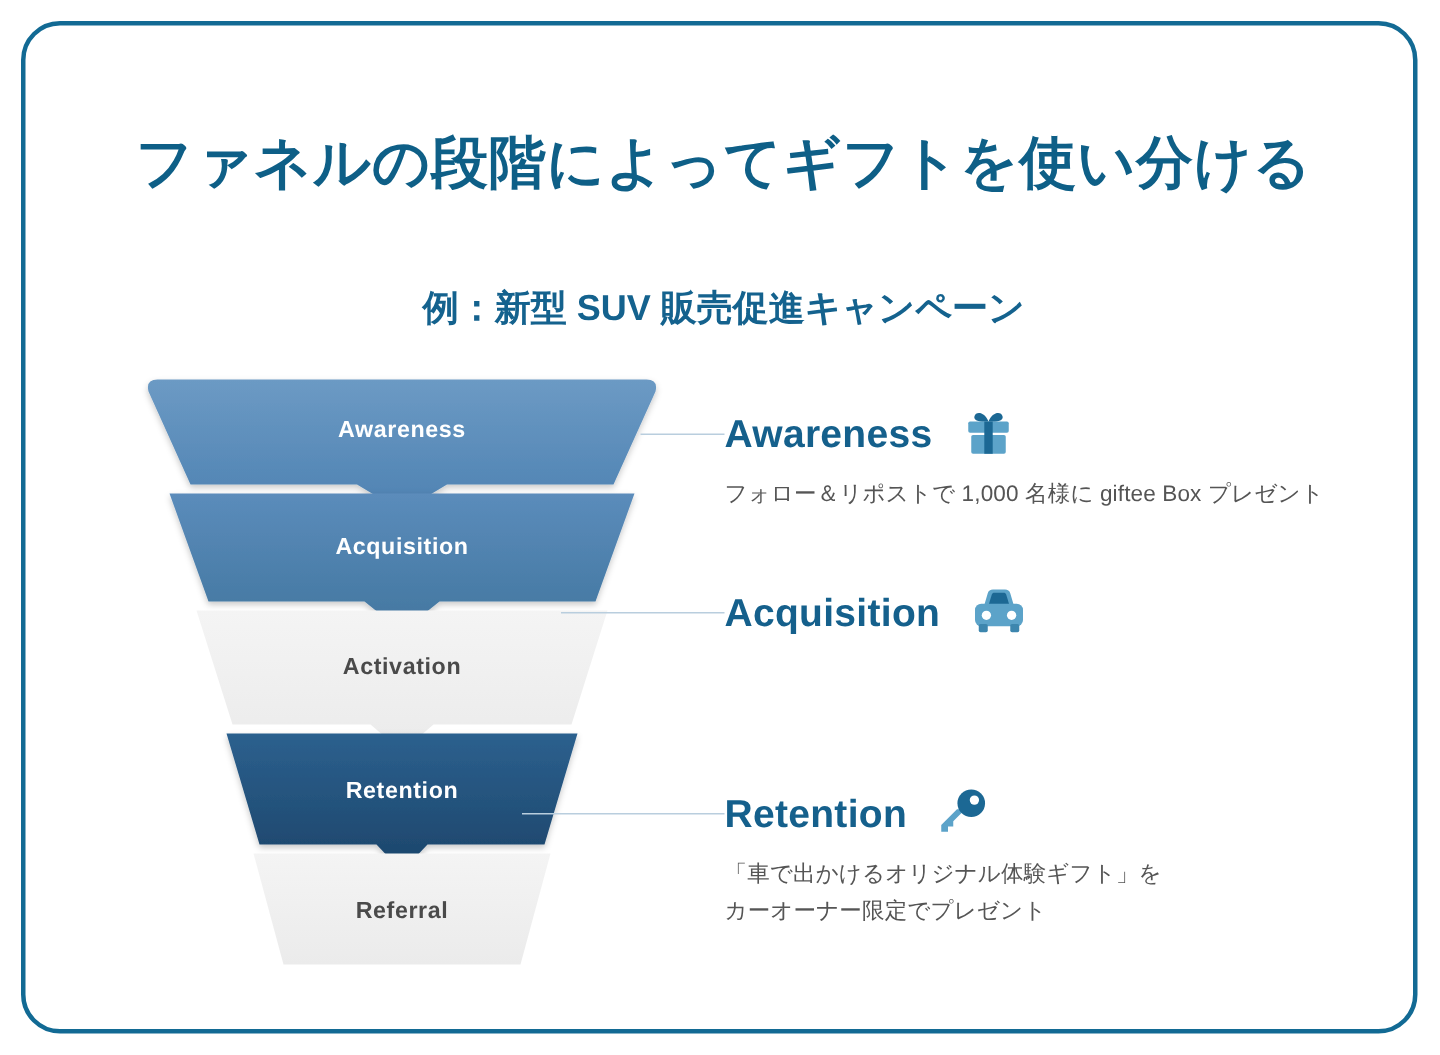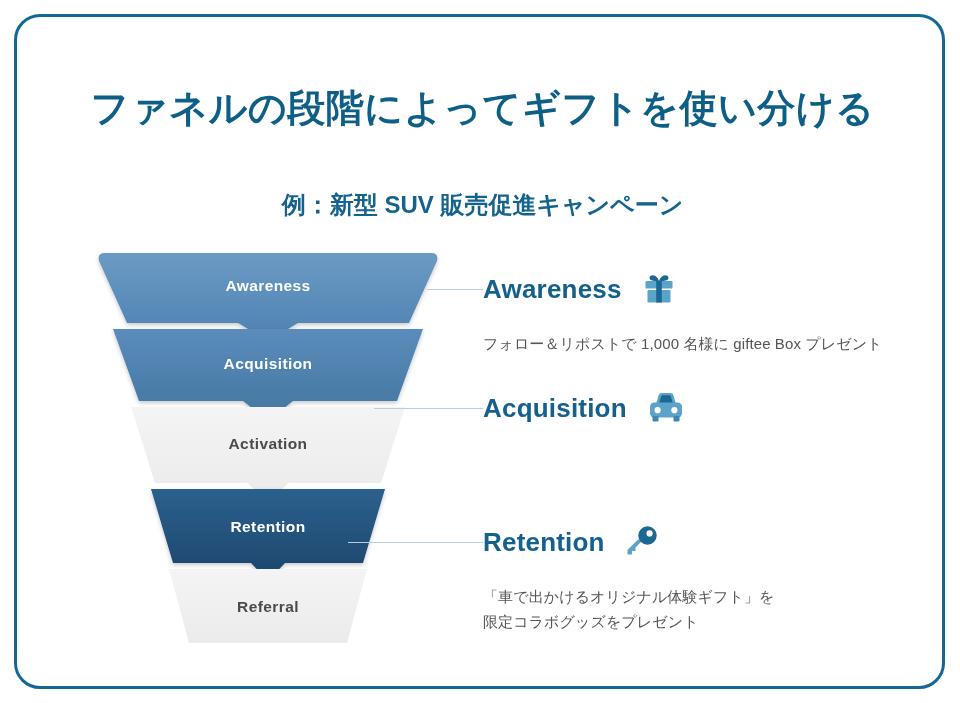--- a/index.html
+++ b/index.html
@@ -95,21 +95,21 @@
   }
   .stage-title {
     font-size: 26px;
     font-weight: 700;
     color: #15608C;
     letter-spacing: 0.2px;
     white-space: nowrap;
   }
   .stage-icon { flex: 0 0 auto; line-height: 0; }
   .stage-desc {
-    margin-top: 23px;
+    margin-top: 9px;
     font-size: 15px;
     line-height: 25px;
     color: #555555;
     letter-spacing: 0.1px;
     white-space: pre-line;
   }
 </style>
 </head>
 <body>
 
@@ -220,16 +220,16 @@
         <svg width="38" height="38" viewBox="0 0 38 38" xmlns="http://www.w3.org/2000/svg">
 
           <path d="M20.5 16.5 L12.5 24.5 L12.5 28 L9 28 L9 31.5 L4.5 31.5 L4.5 27 L15 16.5 Z" fill="#5CA3C9"></path>
 
           <circle cx="24.5" cy="12.5" r="9.2" fill="#1C6894"></circle>
           <circle cx="26.6" cy="10.4" r="3.1" fill="#ffffff"></circle>
         </svg>
       </span>
     </div>
     <div class="stage-desc">「車で出かけるオリジナル体験ギフト」を
-限定コラボグッズをプレゼント</div>
+カーオーナー限定でプレゼント</div>
   </div>
 
 </div>
 
 </body></html>

